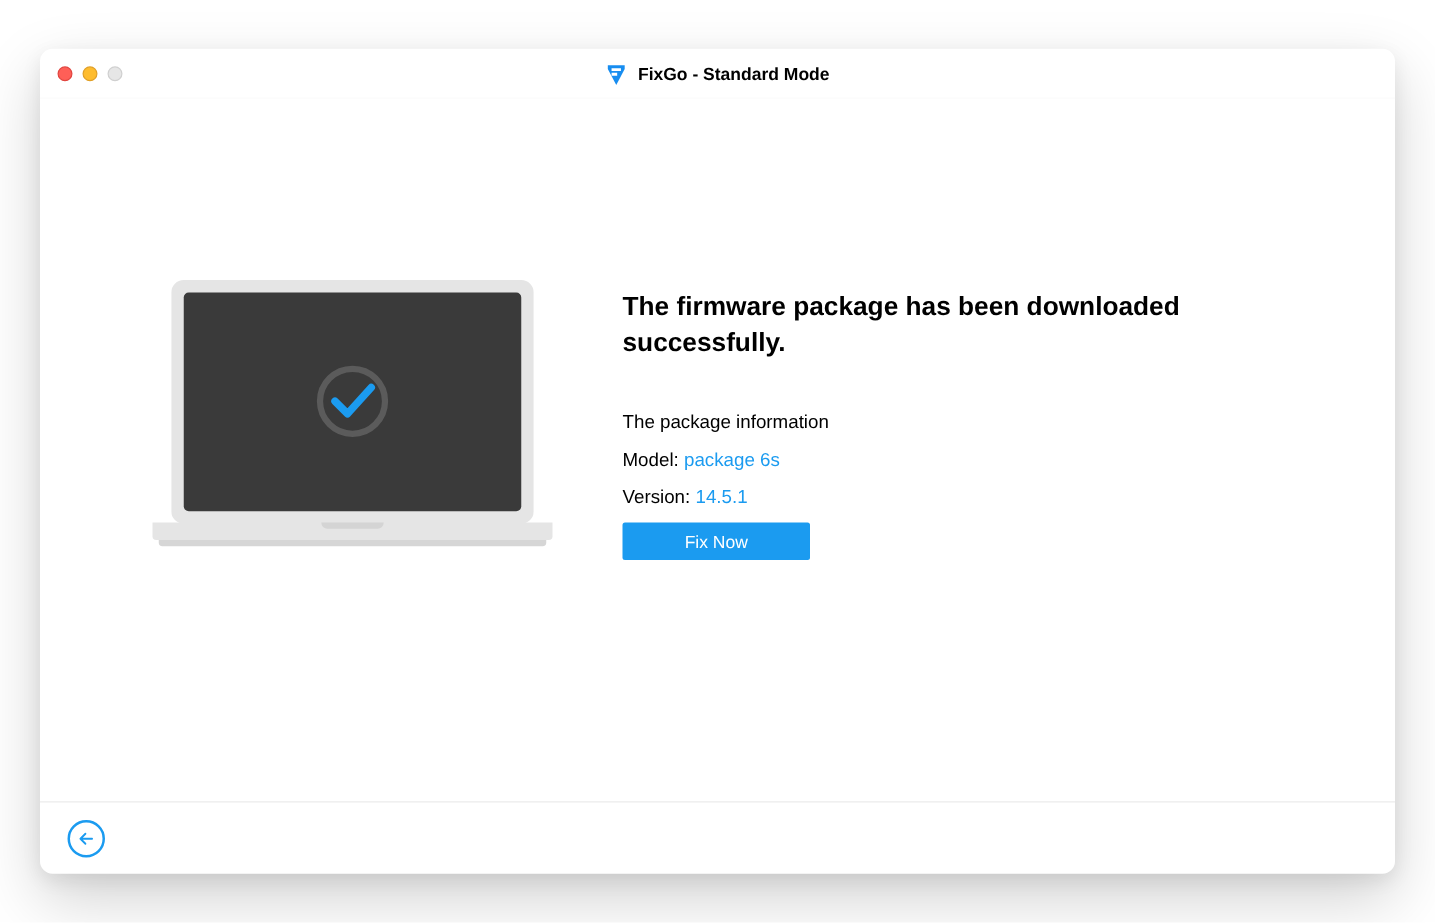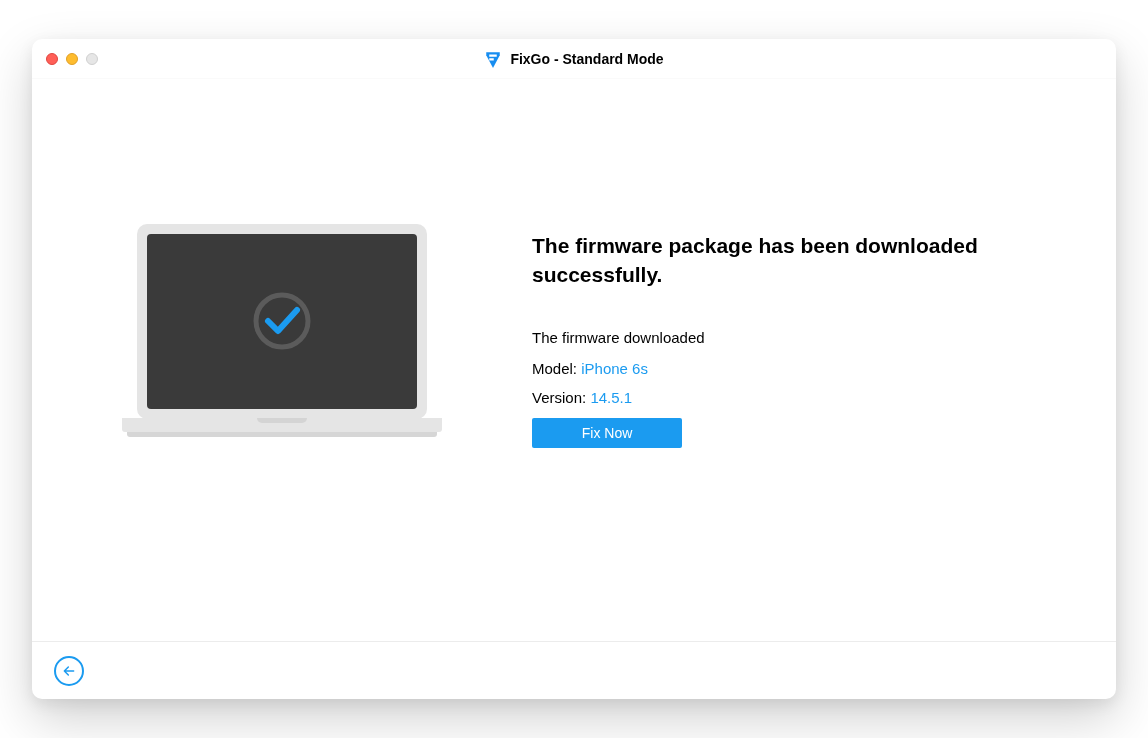--- a/index.html
+++ b/index.html
@@ -62,21 +62,21 @@
     .title-text {
       font-size: 14px;
       font-weight: 600;
       color: #000;
     }
     .content {
       flex: 1;
       display: flex;
       align-items: center;
       padding: 0 90px 60px 90px;
-      gap: 90px;
+      gap: 56px;
     }
     .laptop-illustration {
       width: 320px;
       flex-shrink: 0;
       position: relative;
     }
     .laptop-screen-bezel {
       width: 290px;
       height: 195px;
       margin: 0 auto;
@@ -195,24 +195,24 @@
         </svg>
       </div>
       <div class="laptop-base">
         <div class="laptop-notch"></div>
       </div>
       <div class="laptop-base-shadow"></div>
     </div>
 
     <div class="info-panel">
       <div class="heading">The firmware package has been downloaded successfully.</div>
-      <div class="sub-heading">The firmware downloaded</div>
+      <div class="sub-heading">The package information</div>
       <div class="info-row">
         <span>Model:</span>
-        <span class="value">iPhone 6s</span>
+        <span class="value">package 6s</span>
       </div>
       <div class="info-row">
         <span>Version:</span>
         <span class="value">14.5.1</span>
       </div>
       <button class="fix-button">
         <span>Fix Now</span>
       </button>
     </div>
   </div>

